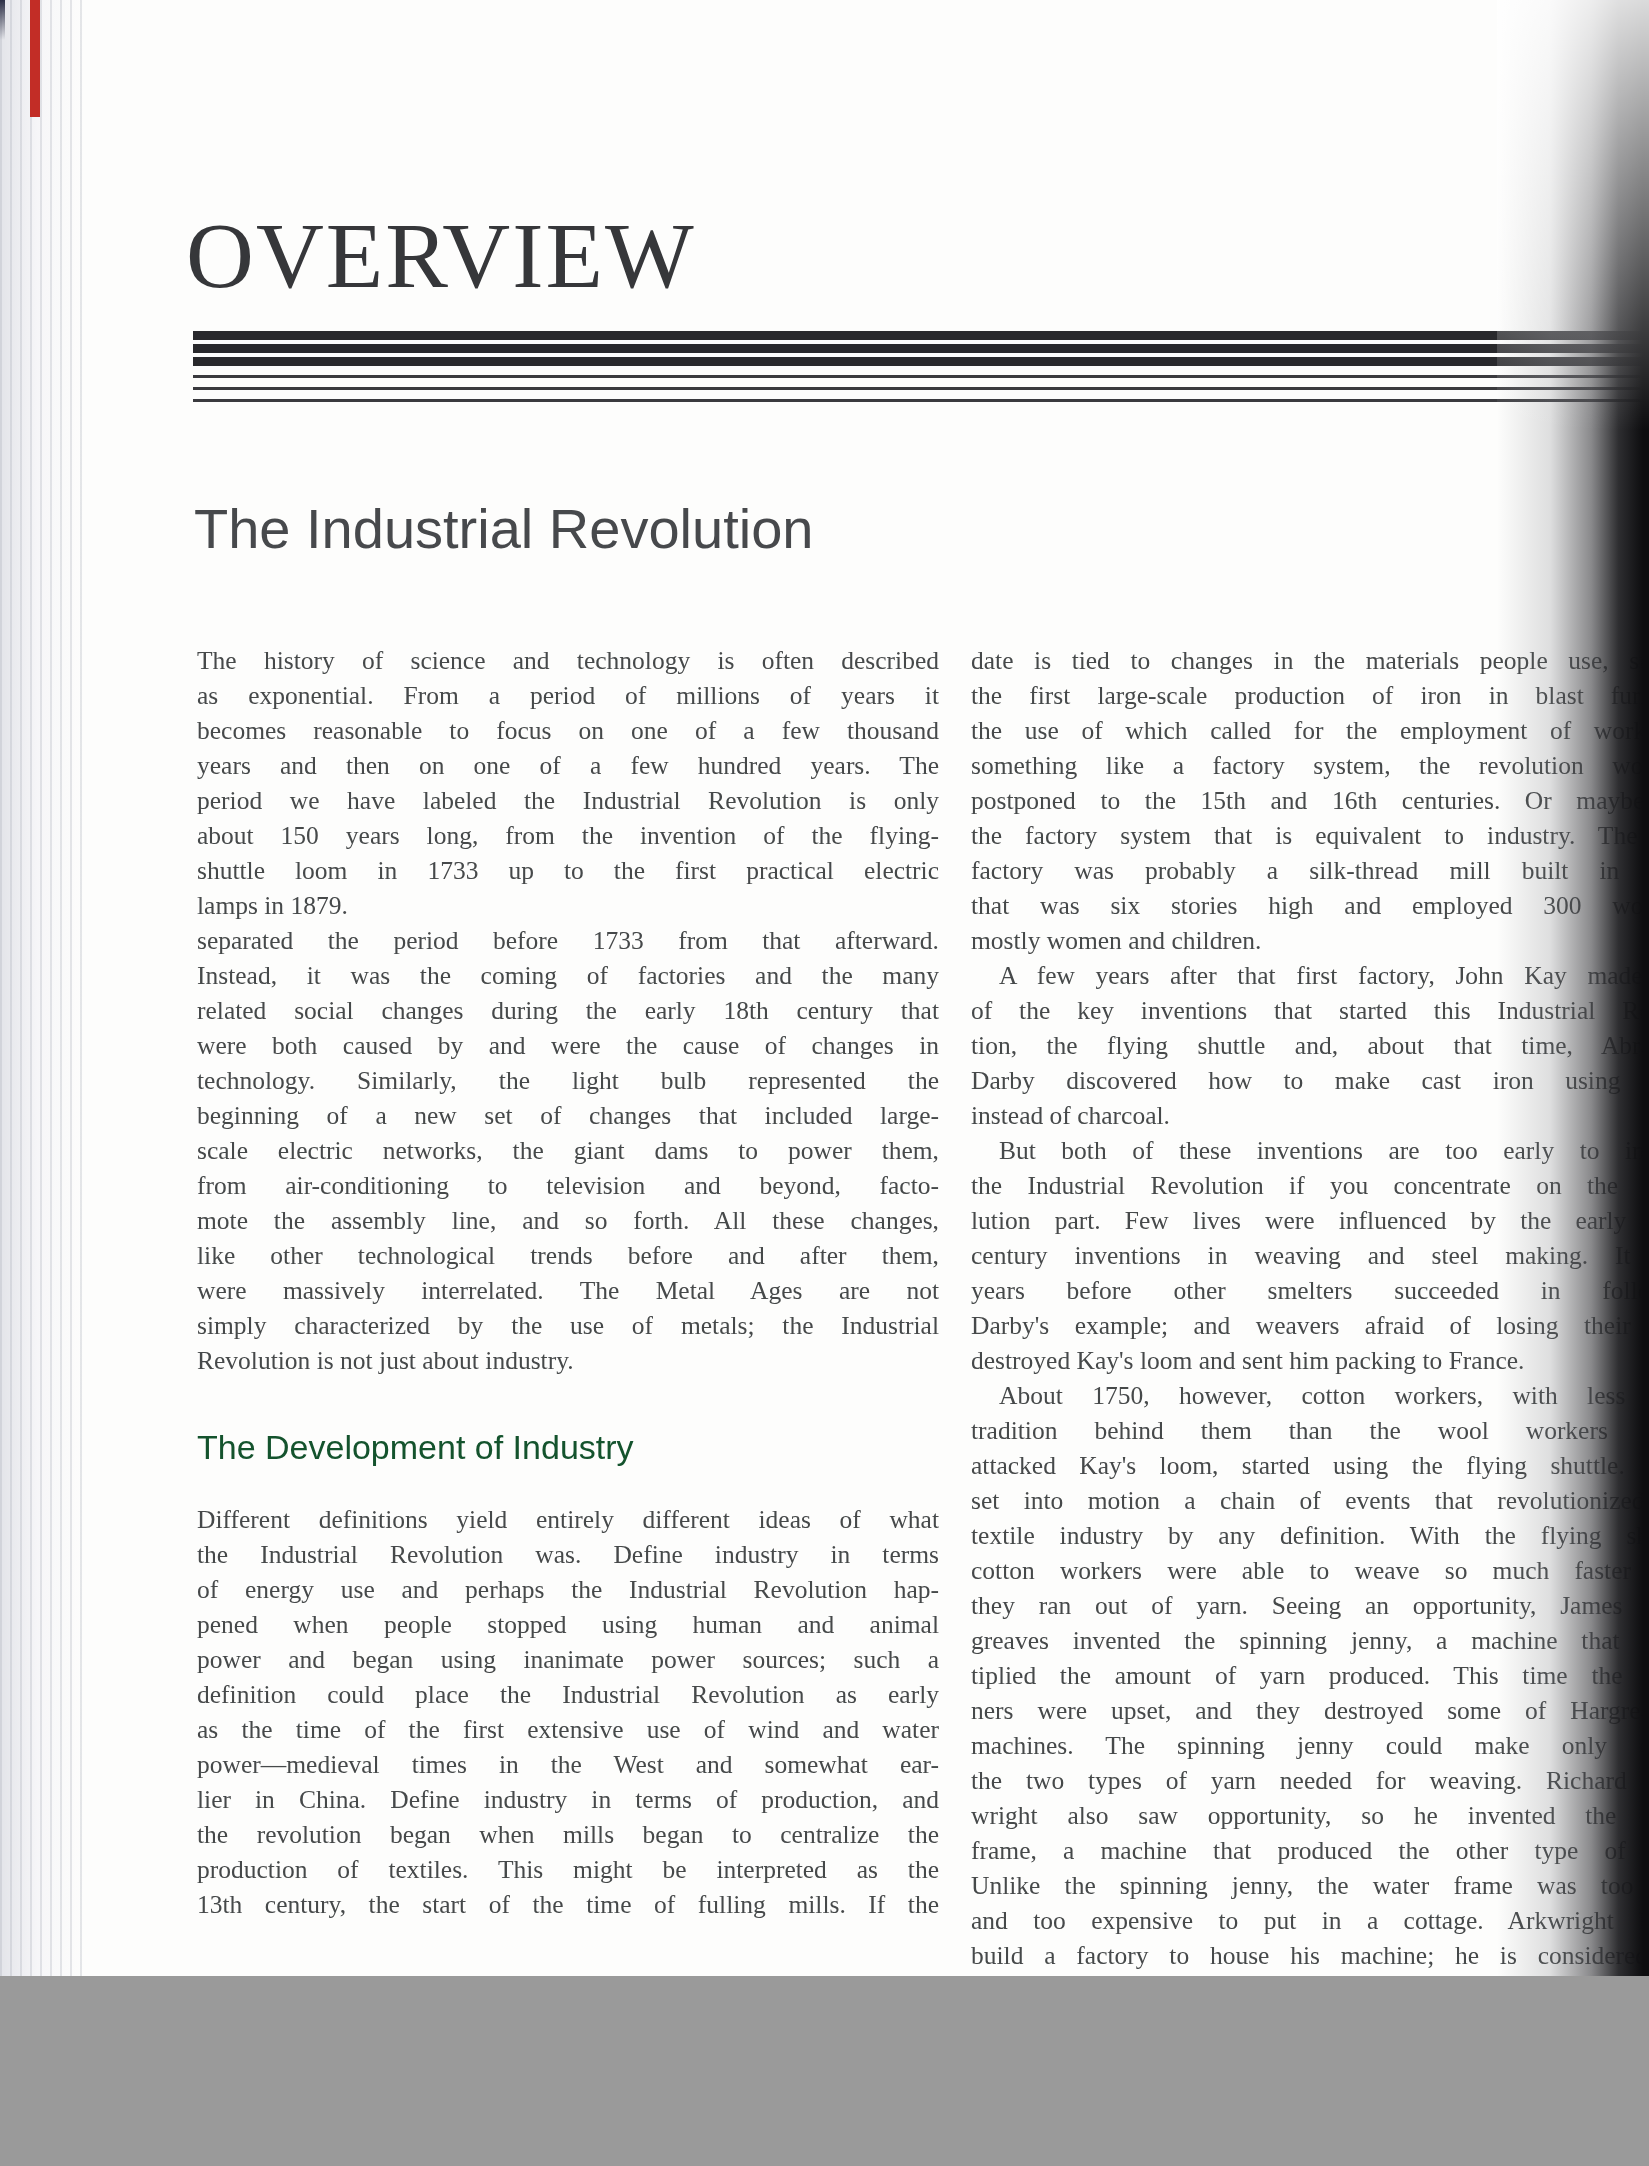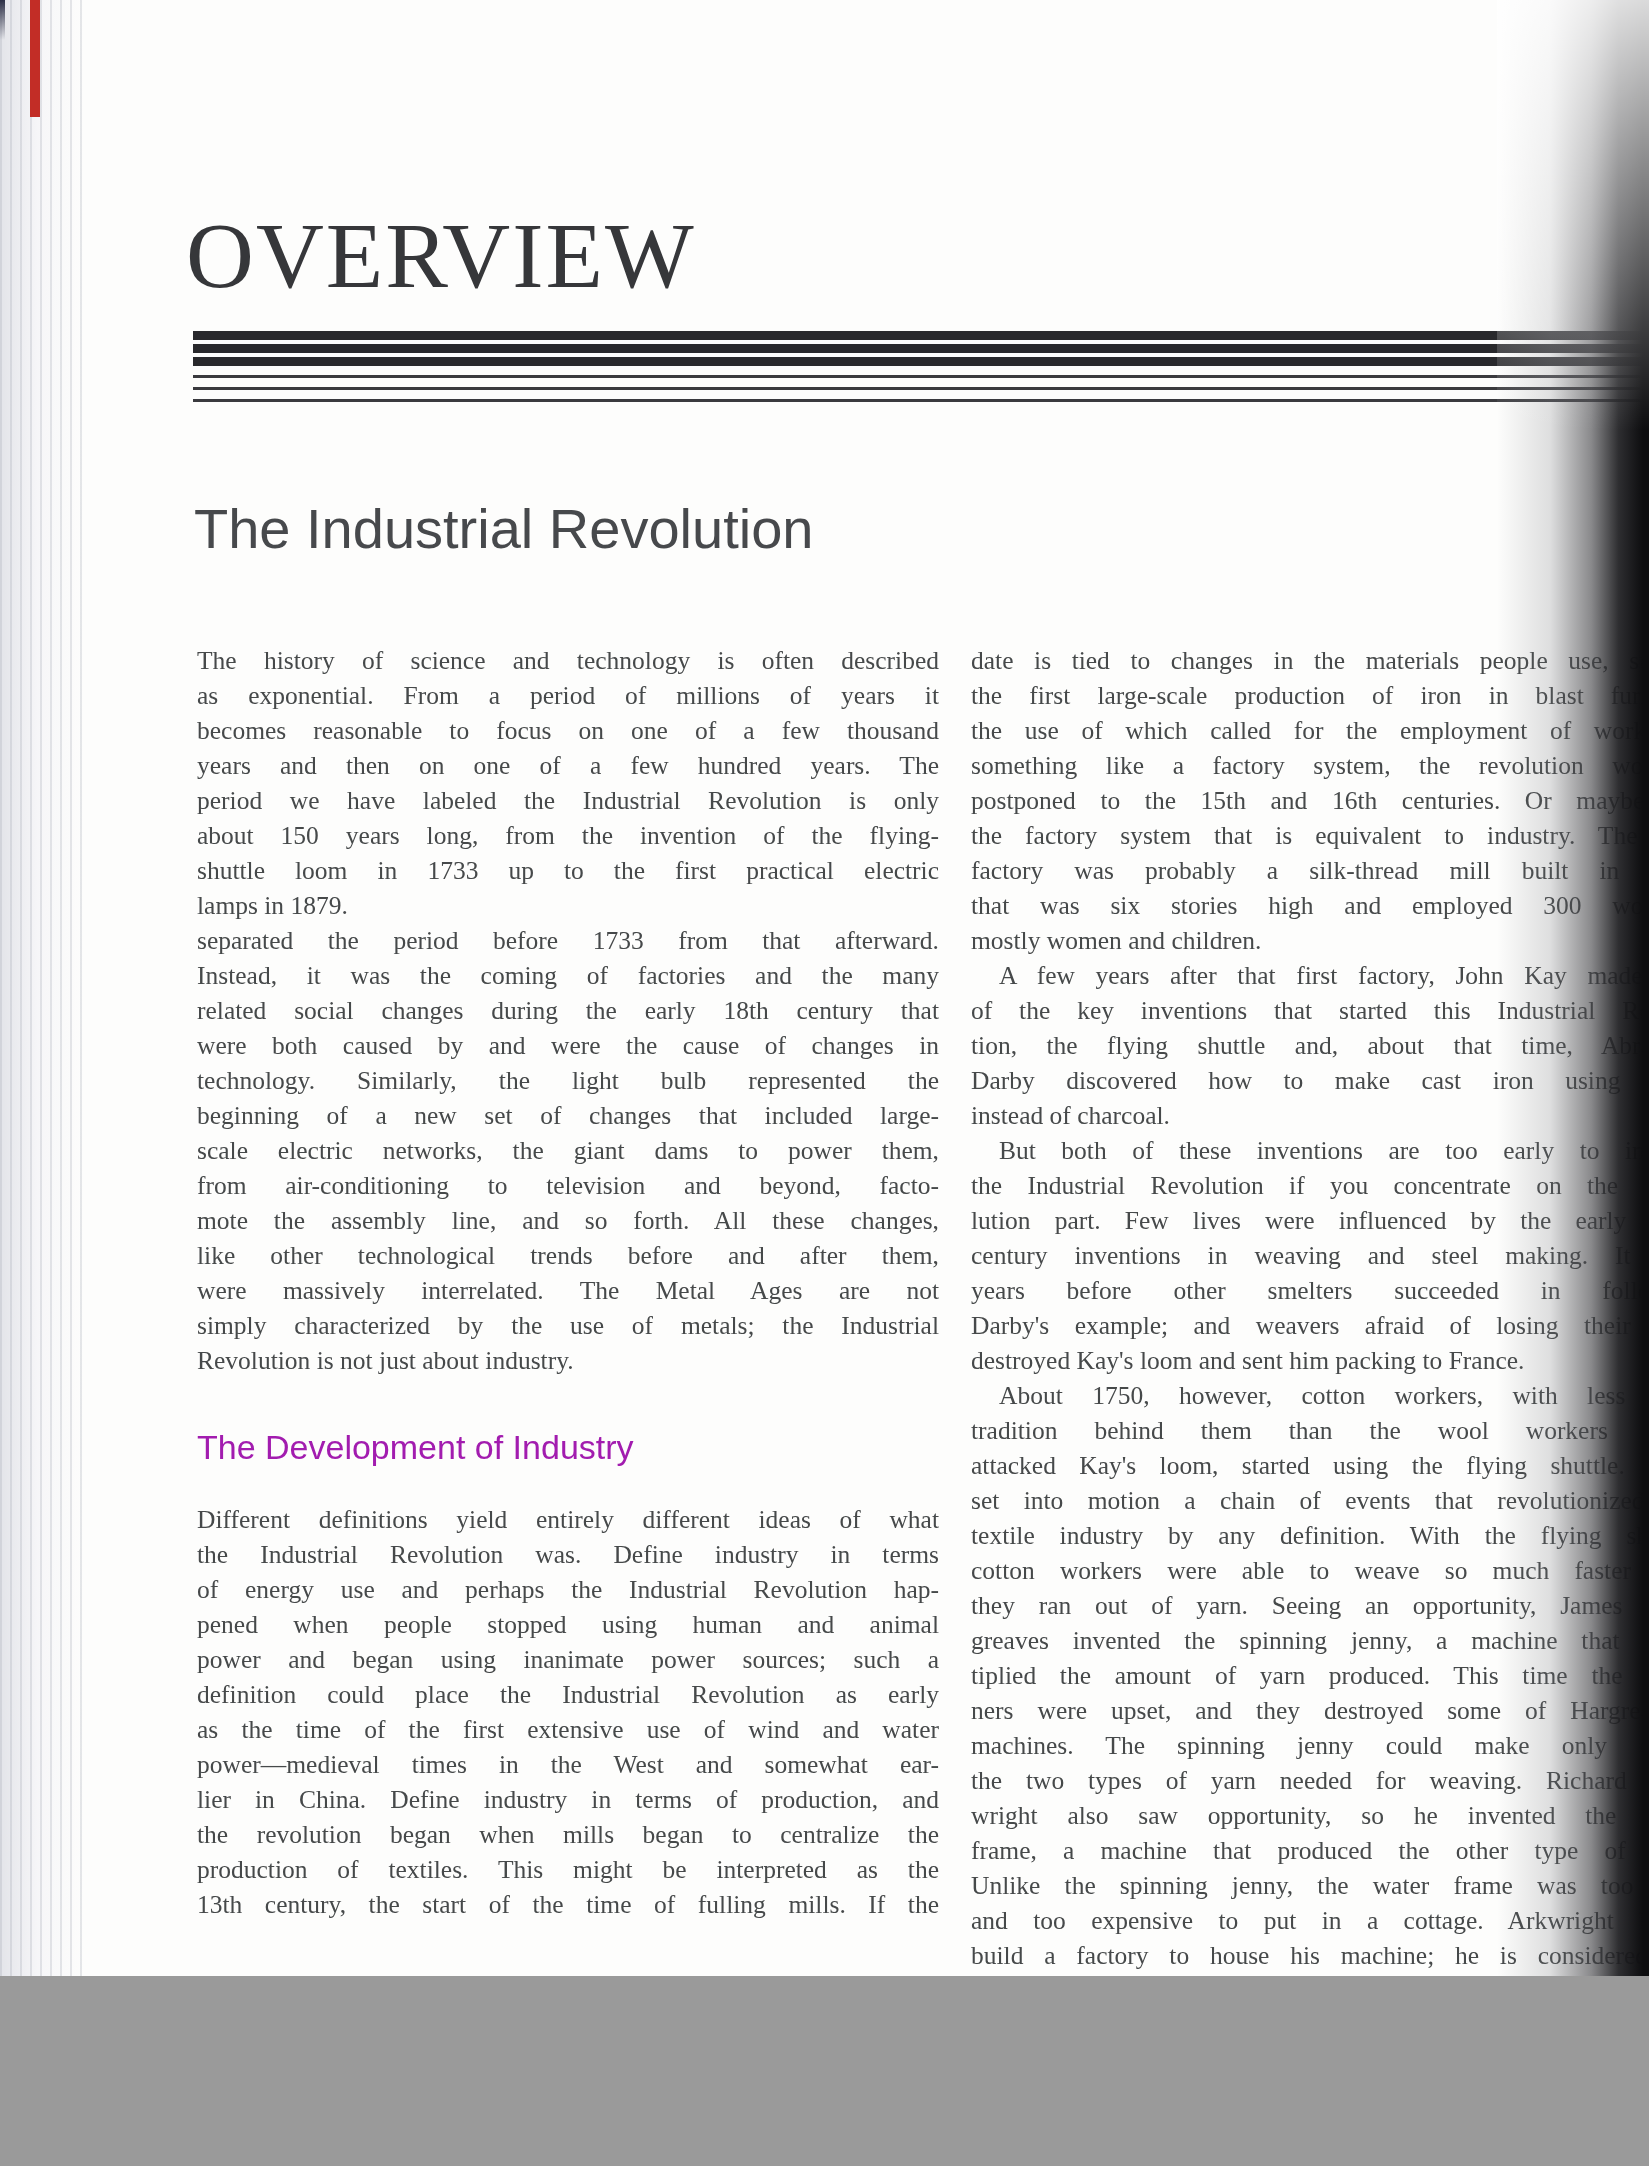--- a/index.html
+++ b/index.html
@@ -60,21 +60,21 @@
   }
   .line.indent{text-indent:28px;}
   .line.endline{
     -moz-text-align-last:left;
     text-align-last:left;
   }
   .subheading{
     margin:49px 0 35px 0;
     font-family:"Liberation Sans", sans-serif;
     font-size:34px;line-height:40px;
-    color:#a21caf;
+    color:#14532d;
   }
   .pagenum{
     position:absolute;left:908px;top:2082px;
     font-family:"Liberation Serif", serif;
     font-style:italic;
     font-size:33px;color:#a16207;
     letter-spacing:2px;
   }
   .edge-shadow{
     position:absolute;right:0;top:0;width:152px;height:100%;

